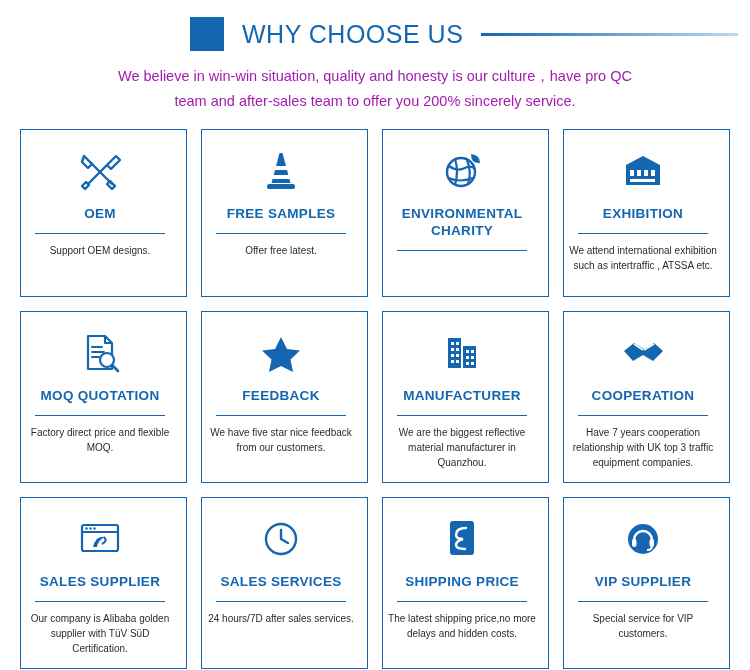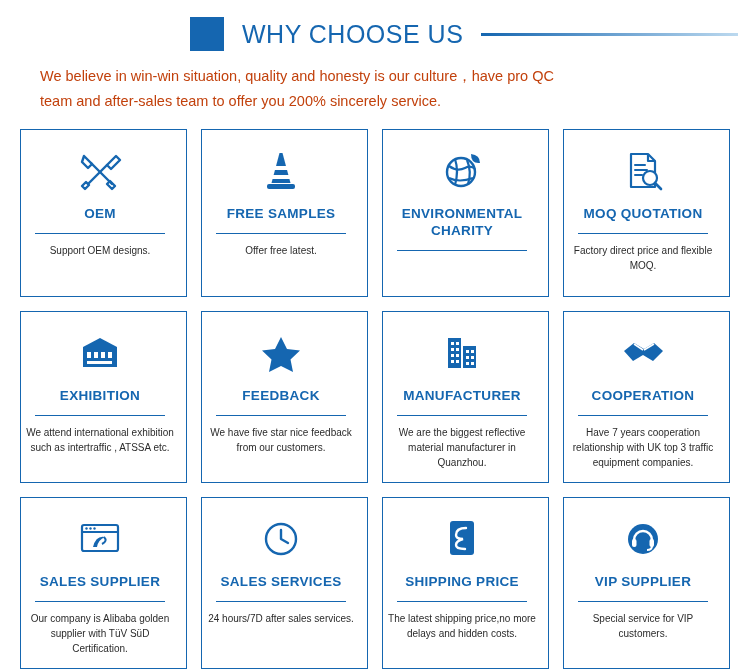--- a/index.html
+++ b/index.html
@@ -47,21 +47,22 @@
   .hdr-rule {
     flex: 1 1 auto;
     height: 3px;
     margin-left: 18px;
     margin-right: 12px;
     background: linear-gradient(to right, #1566b0, #bcd9ef);
   }
 
   
   .intro {
-    color: #c2410c;
+    text-align: center;
+    color: #a21caf;
     font-size: 14.5px;
     line-height: 1.75;
     margin: 12px 40px 0 40px;
   }
 
   
   .grid {
     display: grid;
     grid-template-columns: repeat(4, 1fr);
     gap: 14px;
@@ -171,58 +172,58 @@
           <path d="M8 28 q10 5 24 0" fill="none" stroke="#1566b0" stroke-width="2.2"></path>
           <path d="M30 4 q9 1 9 9 q-9 1 -9 -9 z" fill="#1566b0"></path>
         </svg>
       </div>
       <div class="card-title">ENVIRONMENTAL CHARITY</div>
       <div class="card-divider"></div>
     </div>
 
     <div class="card">
       <div class="card-icon">
-        <svg width="42" height="44" viewBox="0 0 42 44">
-          <g fill="none" stroke="#1566b0" stroke-width="2.2" stroke-linejoin="round">
-            <path d="M9 5 h17 l7 7 v26 h-24 z"></path>
-            <path d="M26 5 v7 h7"></path>
-          </g>
-          <g stroke="#1566b0" stroke-width="2" stroke-linecap="round">
-            <path d="M13 16 h10"></path>
-            <path d="M13 21 h12"></path>
-            <path d="M13 26 h7"></path>
-          </g>
-          <circle cx="28" cy="29" r="7" fill="#ffffff" stroke="#1566b0" stroke-width="2.2"></circle>
-          <path d="M33 34 l6 6" stroke="#1566b0" stroke-width="2.6" stroke-linecap="round"></path>
-        </svg>
-      </div>
-      <div class="card-title">MOQ QUOTATION</div>
-      <div class="card-divider"></div>
-      <div class="card-desc">Factory direct price and flexible MOQ.</div>
-    </div>
-
-    <div class="card">
-      <div class="card-icon">
         <svg width="46" height="40" viewBox="0 0 46 40">
           <g fill="#1566b0">
             <rect x="6" y="14" width="34" height="20"></rect>
             <path d="M6 14 L23 5 L40 14 Z"></path>
           </g>
           <g fill="#ffffff">
             <rect x="10" y="19" width="4" height="6"></rect>
             <rect x="17" y="19" width="4" height="6"></rect>
             <rect x="24" y="19" width="4" height="6"></rect>
             <rect x="31" y="19" width="4" height="6"></rect>
             <rect x="10" y="28" width="25" height="3"></rect>
           </g>
         </svg>
       </div>
       <div class="card-title">EXHIBITION</div>
       <div class="card-divider"></div>
       <div class="card-desc">We attend international exhibition such as intertraffic , ATSSA etc.</div>
+    </div>
+
+    <div class="card">
+      <div class="card-icon">
+        <svg width="42" height="44" viewBox="0 0 42 44">
+          <g fill="none" stroke="#1566b0" stroke-width="2.2" stroke-linejoin="round">
+            <path d="M9 5 h17 l7 7 v26 h-24 z"></path>
+            <path d="M26 5 v7 h7"></path>
+          </g>
+          <g stroke="#1566b0" stroke-width="2" stroke-linecap="round">
+            <path d="M13 16 h10"></path>
+            <path d="M13 21 h12"></path>
+            <path d="M13 26 h7"></path>
+          </g>
+          <circle cx="28" cy="29" r="7" fill="#ffffff" stroke="#1566b0" stroke-width="2.2"></circle>
+          <path d="M33 34 l6 6" stroke="#1566b0" stroke-width="2.6" stroke-linecap="round"></path>
+        </svg>
+      </div>
+      <div class="card-title">MOQ QUOTATION</div>
+      <div class="card-divider"></div>
+      <div class="card-desc">Factory direct price and flexible MOQ.</div>
     </div>
 
     <div class="card">
       <div class="card-icon">
         <svg width="44" height="42" viewBox="0 0 44 42">
           <path d="M22 5 L28 17 L41 18.5 L31.5 27.5 L34 40 L22 34 L10 40 L12.5 27.5 L3 18.5 L16 17 Z" fill="#1566b0"></path>
         </svg>
       </div>
       <div class="card-title">FEEDBACK</div>
       <div class="card-divider"></div>

